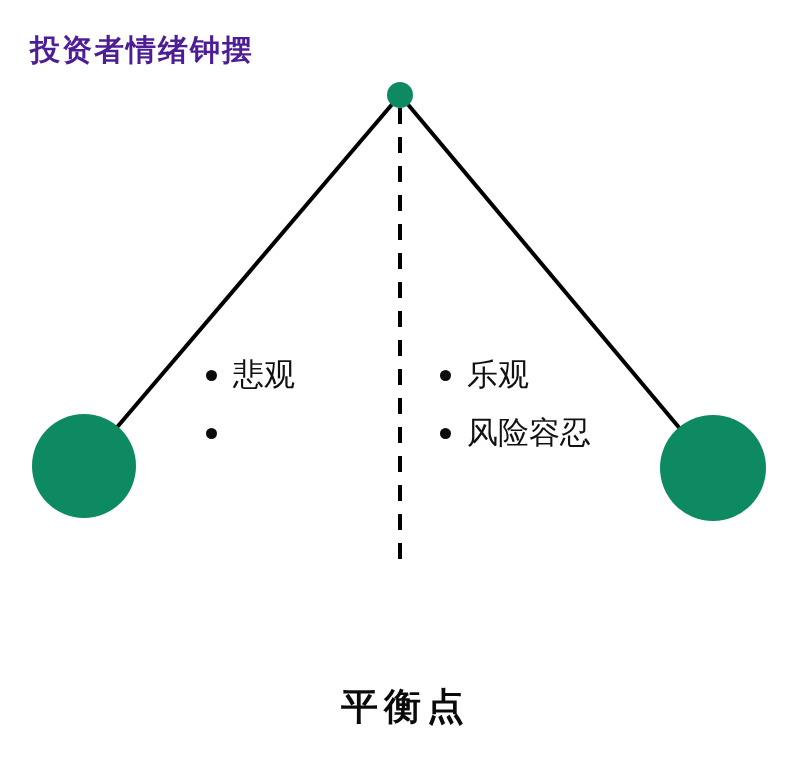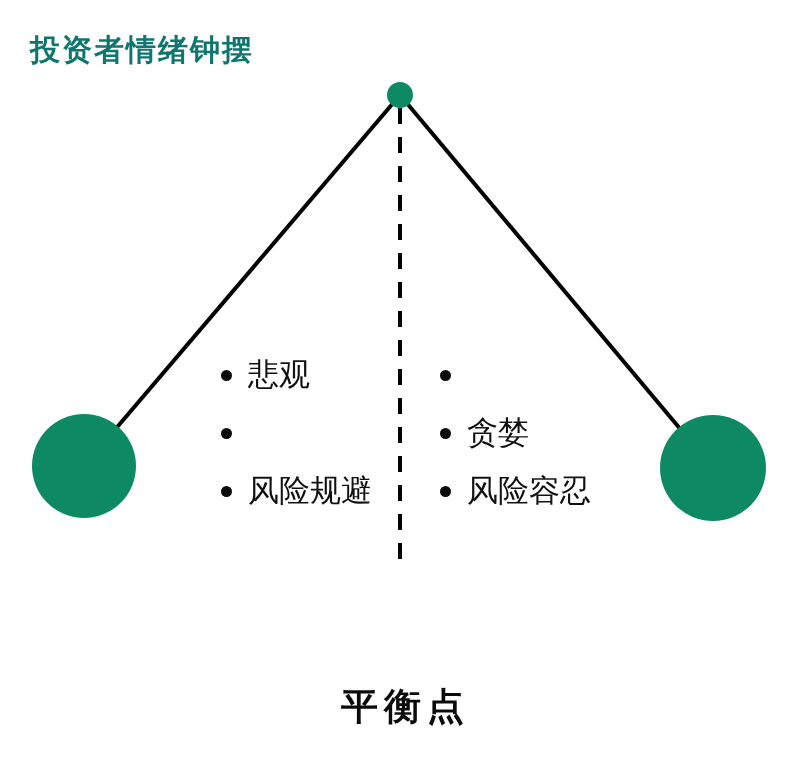--- a/index.html
+++ b/index.html
@@ -16,40 +16,40 @@
     font-family: "Liberation Sans", sans-serif;
   }
   .diagram-title {
     position: absolute;
     left: 30px;
     top: 30px;
     font-family: "Liberation Sans", "DejaVu Sans", sans-serif;
     font-size: 30px;
     font-weight: 700;
     letter-spacing: 2px;
-    color: #0f766e;
+    color: #4c1d95;
     white-space: nowrap;
   }
   .pendulum-svg {
     position: absolute;
     left: 0;
     top: 0;
     width: 800px;
     height: 757px;
   }
   .side-list {
     position: absolute;
     margin: 0;
     padding: 0;
     list-style: none;
     font-family: "Liberation Serif", "DejaVu Serif", serif;
     font-size: 31px;
     color: #111111;
   }
-  .side-list.left { left: 221px; top: 346px; }
+  .side-list.left { left: 206px; top: 346px; }
   .side-list.right { left: 440px; top: 346px; }
   .side-list li {
     display: flex;
     align-items: center;
     height: 58px;
     white-space: nowrap;
   }
   .bullet {
     display: inline-block;
     width: 11px;
@@ -93,33 +93,26 @@
   </svg>
 
   <ul class="side-list left">
     <li>
       <span class="bullet"></span>
       <span>悲观</span>
     </li>
     <li>
       <span class="bullet"></span>
     </li>
-    <li>
-      <span class="bullet"></span>
-      <span>风险规避</span>
-    </li>
   </ul>
 
   <ul class="side-list right">
     <li>
       <span class="bullet"></span>
-    </li>
-    <li>
-      <span class="bullet"></span>
-      <span>贪婪</span>
+      <span>乐观</span>
     </li>
     <li>
       <span class="bullet"></span>
       <span>风险容忍</span>
     </li>
   </ul>
 
   <div class="balance-label">平衡点</div>
 
 </div>

